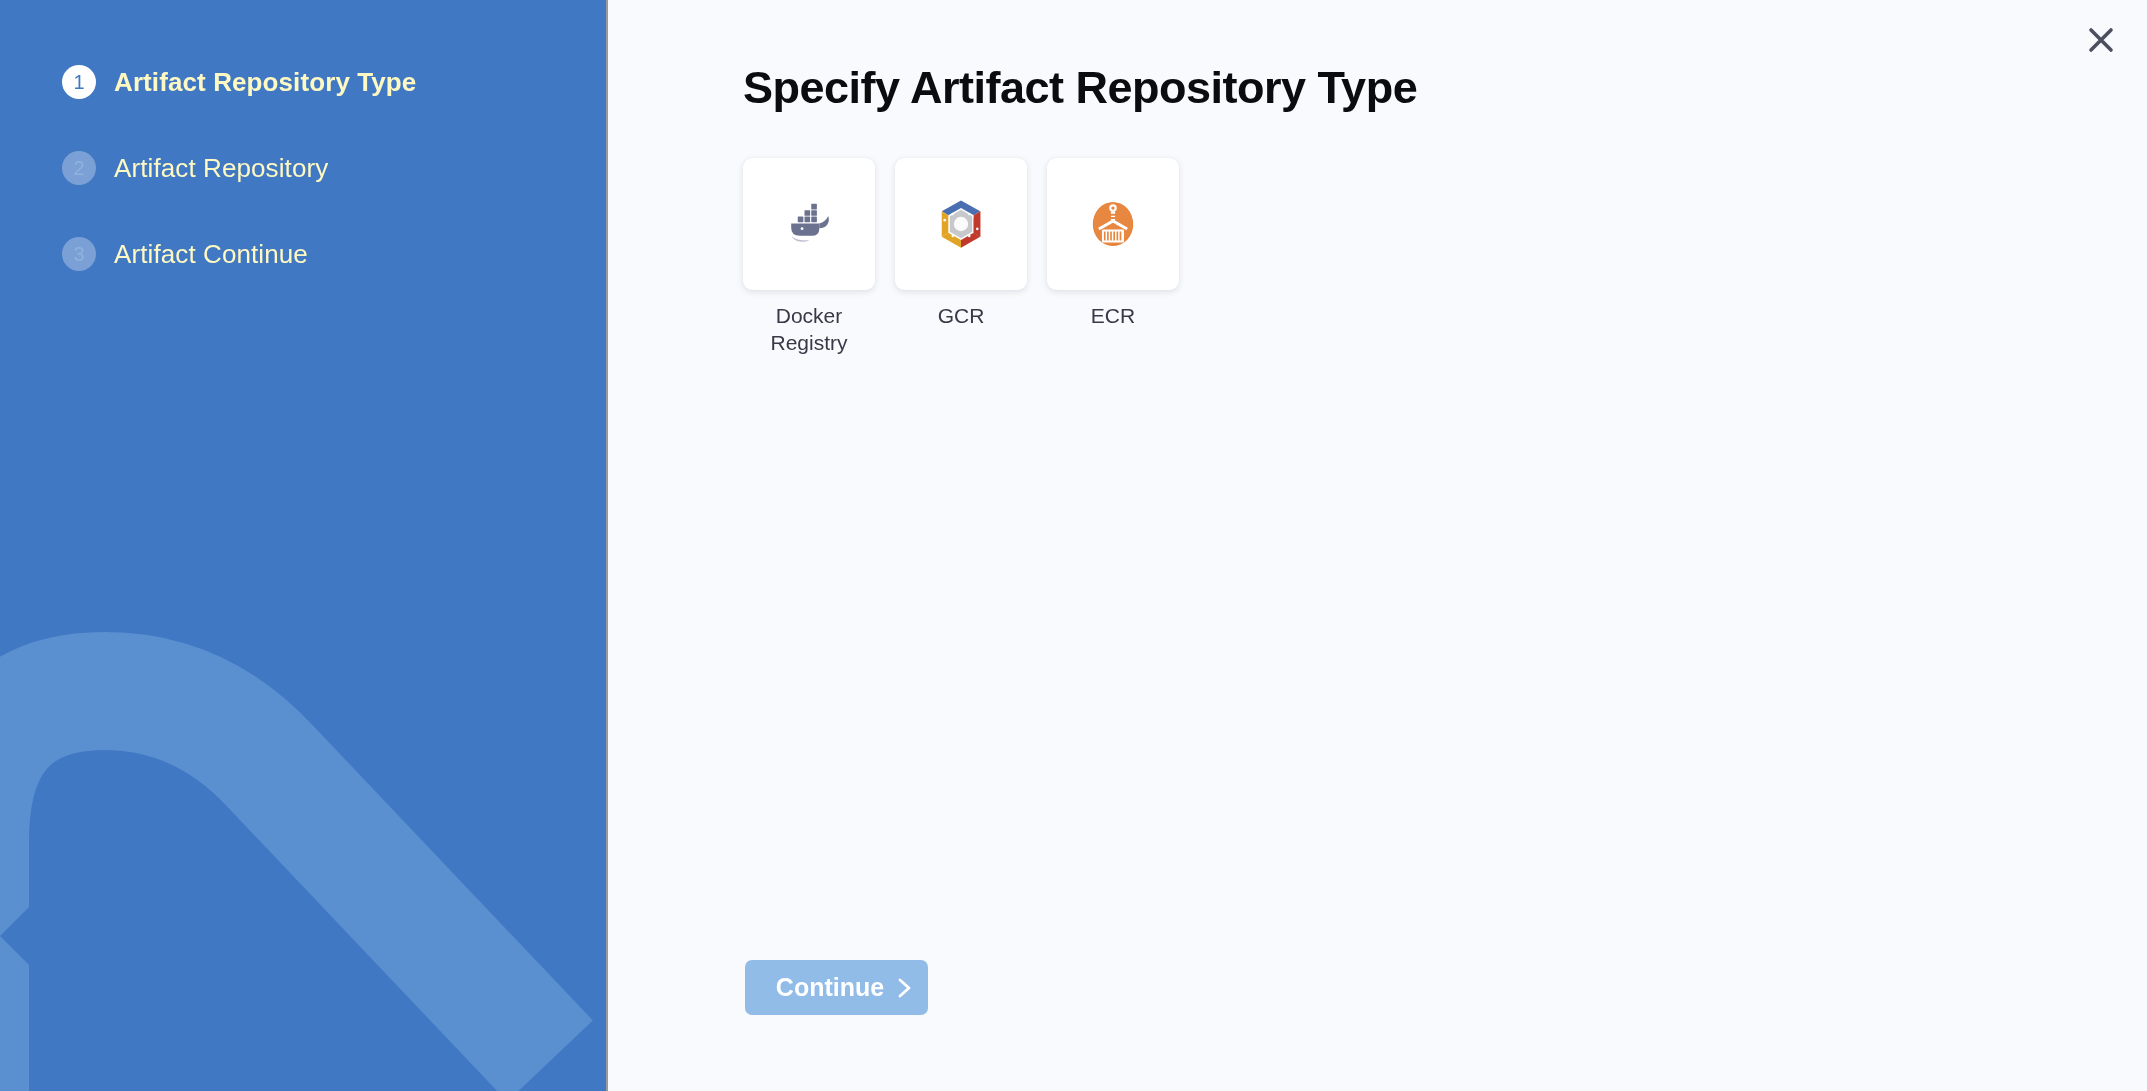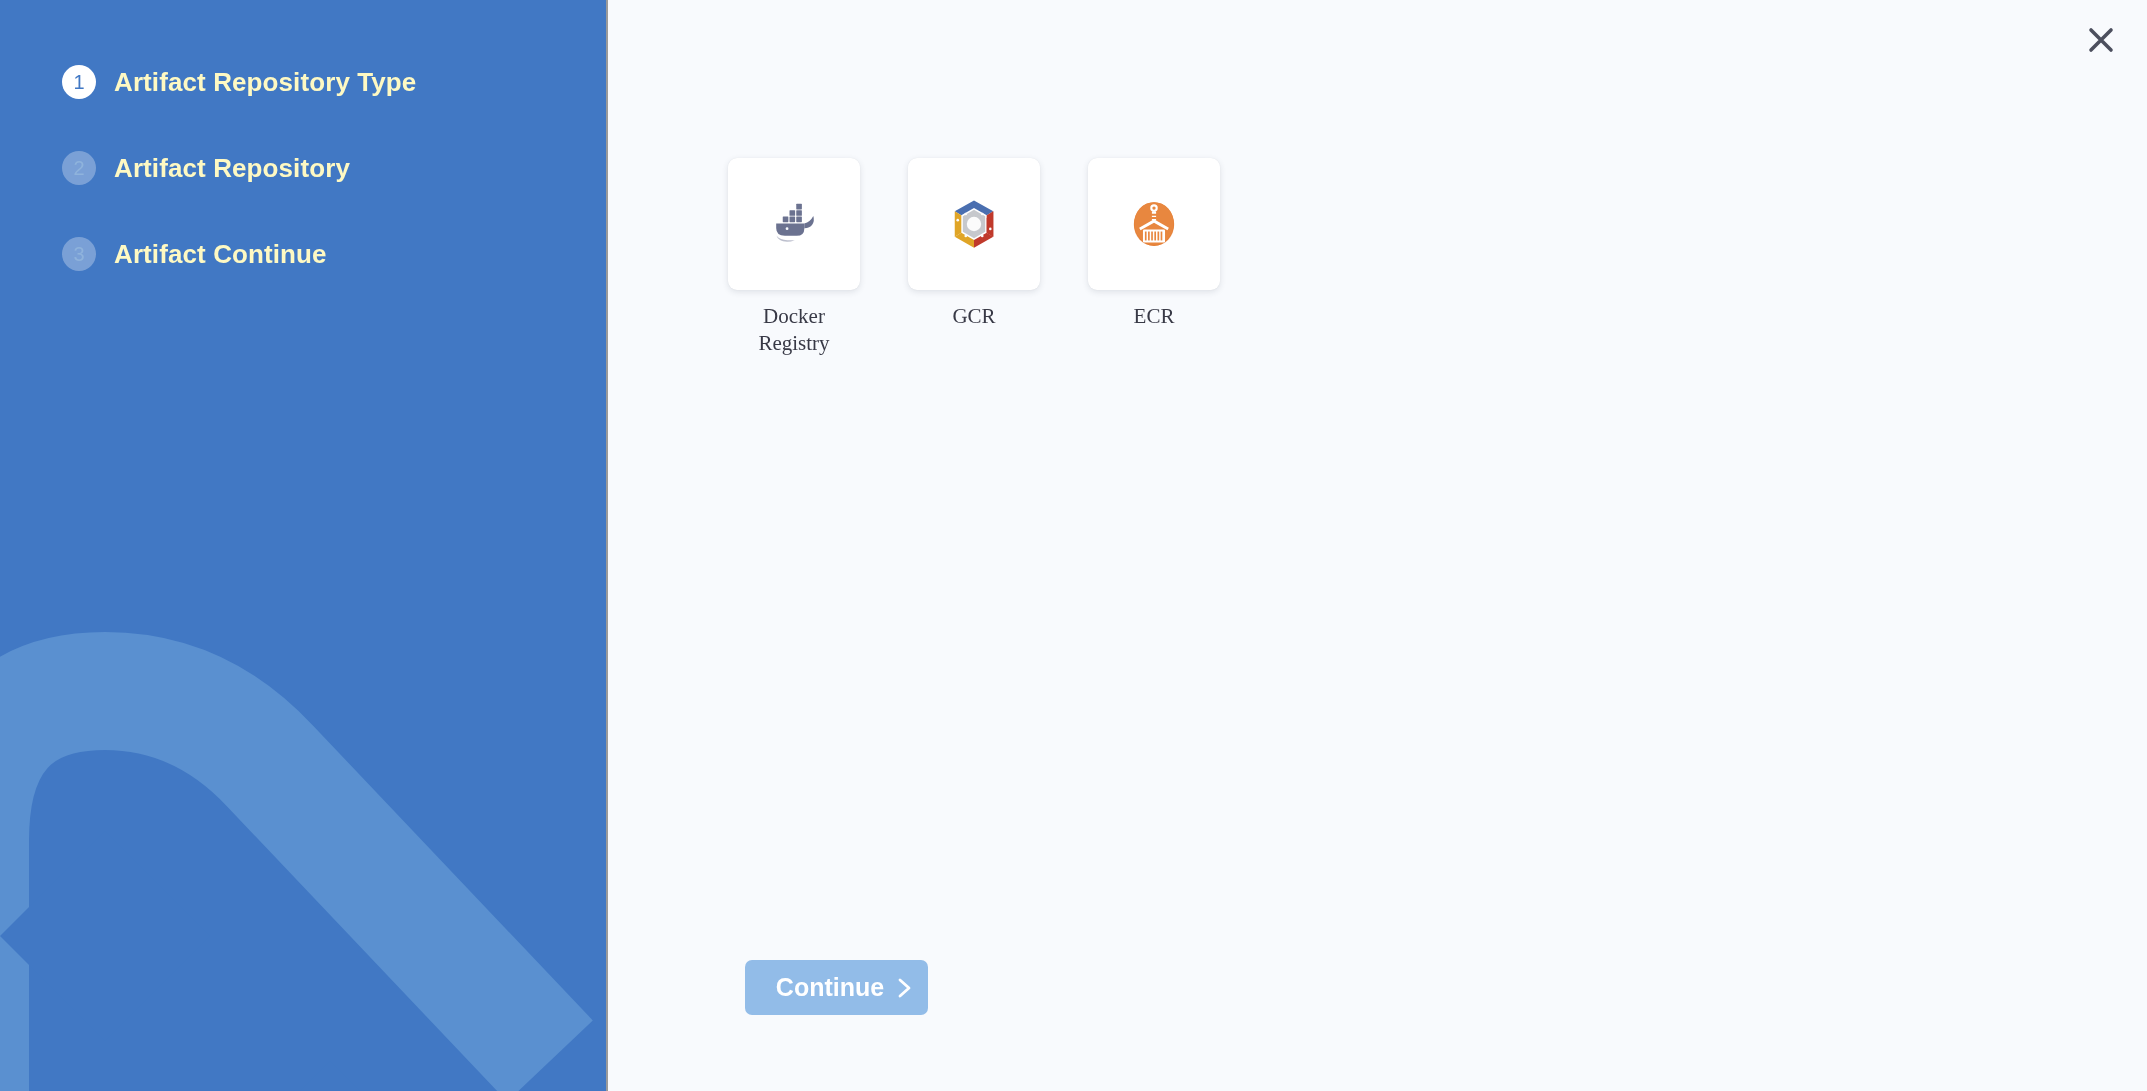--- a/index.html
+++ b/index.html
@@ -80,21 +80,21 @@
   }
 
   .step-label {
     font-size: 26px;
     color: #fef9c3;
     white-space: nowrap;
     letter-spacing: 0.1px;
   }
 
   .step-row.active .step-label { font-weight: bold; }
-  .step-row.inactive .step-label { font-weight: bold; }
+  .step-row.inactive .step-label { font-weight: normal; }
 
   
   #main-panel {
     position: relative;
     flex: 1 1 auto;
     height: 1091px;
     background: #f8fafd;
   }
 
   #close-button {
@@ -116,25 +116,24 @@
     left: 135px;
     top: 62px;
     font-size: 45px;
     font-weight: bold;
     color: #0b0c0e;
     letter-spacing: -0.5px;
   }
 
   #type-card-grid {
     position: absolute;
-    left: 120px;
+    left: 135px;
     top: 158px;
     display: flex;
-    gap: 48px;
-    font-family: Liberation Serif, serif;
+    gap: 20px;
   }
 
   .type-card-wrap {
     width: 132px;
     display: flex;
     flex-direction: column;
     align-items: center;
     cursor: pointer;
   }
 
@@ -220,20 +219,21 @@
   </aside>
 
   <section id="main-panel">
 
     <button id="close-button" aria-label="Close">
       <svg width="30" height="30" viewBox="0 0 30 30" aria-hidden="true">
         <path d="M5 5 L25 25 M25 5 L5 25" stroke="#4c4f5e" stroke-width="3.6" stroke-linecap="round"></path>
       </svg>
     </button>
 
+    <h1 id="page-title">Specify Artifact Repository Type</h1>
 
     <div id="type-card-grid">
 
       <div class="type-card-wrap">
         <div class="type-card">
           <svg width="60" height="60" viewBox="0 0 64 64" aria-hidden="true">
             <g fill="#6b7290">
               <rect x="20" y="24" width="6" height="6" rx="0.6"></rect>
               <rect x="27.2" y="24" width="6" height="6" rx="0.6"></rect>
               <rect x="34.4" y="24" width="6" height="6" rx="0.6"></rect>

